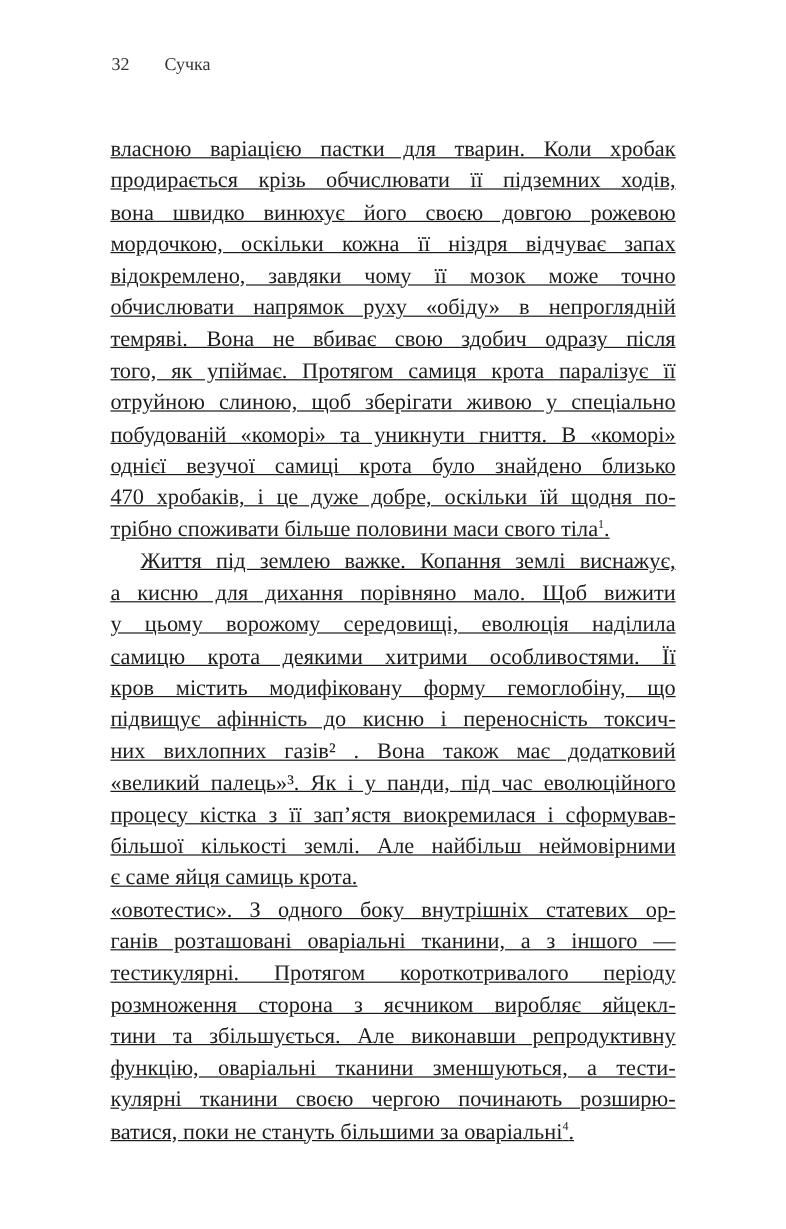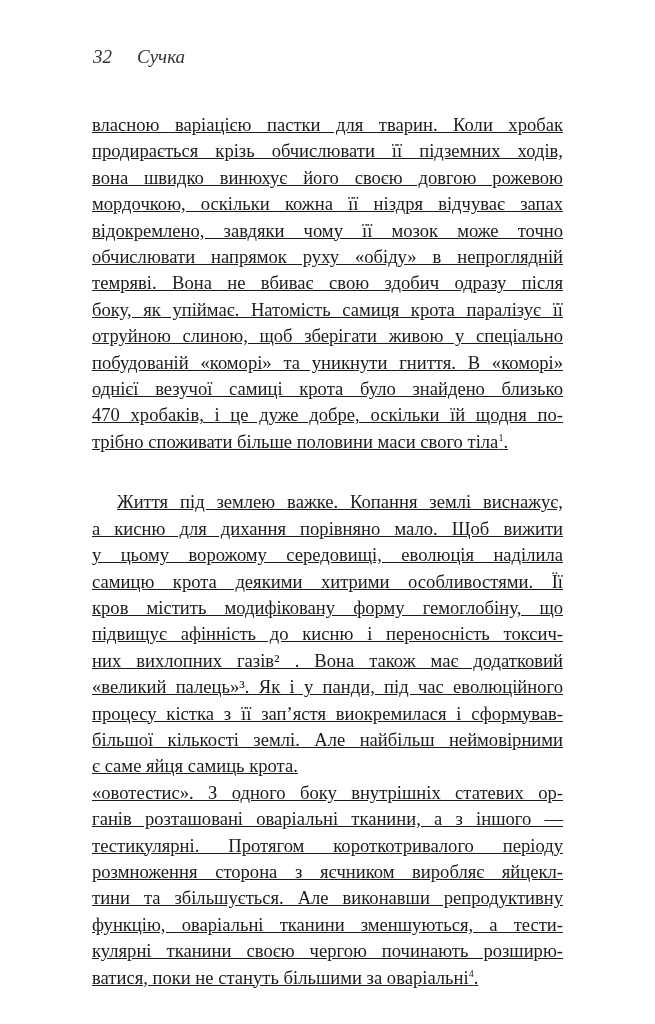--- a/index.html
+++ b/index.html
@@ -1,19 +1,19 @@
 <!DOCTYPE html>
 <html><head>
 <meta charset="utf-8">
 <style>
   html, body { margin: 0; padding: 0; background: #ffffff; }
   body { width: 655px; height: 1024px; position: relative; overflow: hidden;
          font-family: "DejaVu Serif", "Liberation Serif", serif; color: #1c1c1c; }
   .running-head { position: absolute; top: 46px; left: 93px; font-family: "Liberation Serif", serif;
-                  font-style: italic; font-size: 19px; color: #333; }
+                  font-size: 15px; color: #333; }
   .running-head .pg { display: inline-block; width: 44px; }
   .body-text { position: absolute; top: 112px; left: 92px; width: 471px;
                font-family: "Liberation Serif", "DejaVu Serif", serif; font-size: 18.6px;
                line-height: 26.4px; text-align: justify; }
   .body-text p { margin: 0; }
   .line { display: block; text-align: justify; text-align-last: justify; white-space: nowrap; text-decoration: underline; }
   .line.last { text-align-last: left; }
   sup { font-size: 10px; line-height: 0; vertical-align: 7px; }
 </style>
 </head>
@@ -25,29 +25,29 @@
 
 <div class="body-text" id="body">
     <p>
       <span class="line">власною варіацією пастки для тварин. Коли хробак</span>
       <span class="line">продирається крізь обчислювати її підземних ходів,</span>
       <span class="line">вона швидко винюхує його своєю довгою рожевою</span>
       <span class="line">мордочкою, оскільки кожна її ніздря відчуває запах</span>
       <span class="line">відокремлено, завдяки чому її мозок може точно</span>
       <span class="line">обчислювати напрямок руху «обіду» в непроглядній</span>
       <span class="line">темряві. Вона не вбиває свою здобич одразу після</span>
-      <span class="line">боку, як упіймає. Натомість самиця крота паралізує її</span>
+      <span class="line">того, як упіймає. Протягом самиця крота паралізує її</span>
       <span class="line">отруйною слиною, щоб зберігати живою у спеціально</span>
       <span class="line">побудованій «коморі» та уникнути гниття. В «коморі»</span>
       <span class="line">однієї везучої самиці крота було знайдено близько</span>
       <span class="line">470 хробаків, і це дуже добре, оскільки їй щодня по-</span>
       <span class="line last">трібно споживати більше половини маси свого тіла<sup>1</sup>.</span>
     </p>
     <p>
-      <span class="line" style="text-indent: 25px; margin-top: 34px;">Життя під землею важке. Копання землі виснажує,</span>
+      <span class="line" style="text-indent: 25px;">Життя під землею важке. Копання землі виснажує,</span>
       <span class="line">а кисню для дихання порівняно мало. Щоб вижити</span>
       <span class="line">у цьому ворожому середовищі, еволюція наділила</span>
       <span class="line">самицю крота деякими хитрими особливостями. Її</span>
       <span class="line">кров містить модифіковану форму гемоглобіну, що</span>
       <span class="line">підвищує афінність до кисню і переносність токсич-</span>
       <span class="line">них вихлопних газів² . Вона також має додатковий</span>
       <span class="line">«великий палець»³. Як і у панди, під час еволюційного</span>
       <span class="line">процесу кістка з її зап’ястя виокремилася і сформував-</span>
       <span class="line">більшої кількості землі. Але найбільш неймовірними</span>
       <span class="line last">є саме яйця самиць крота.</span>

